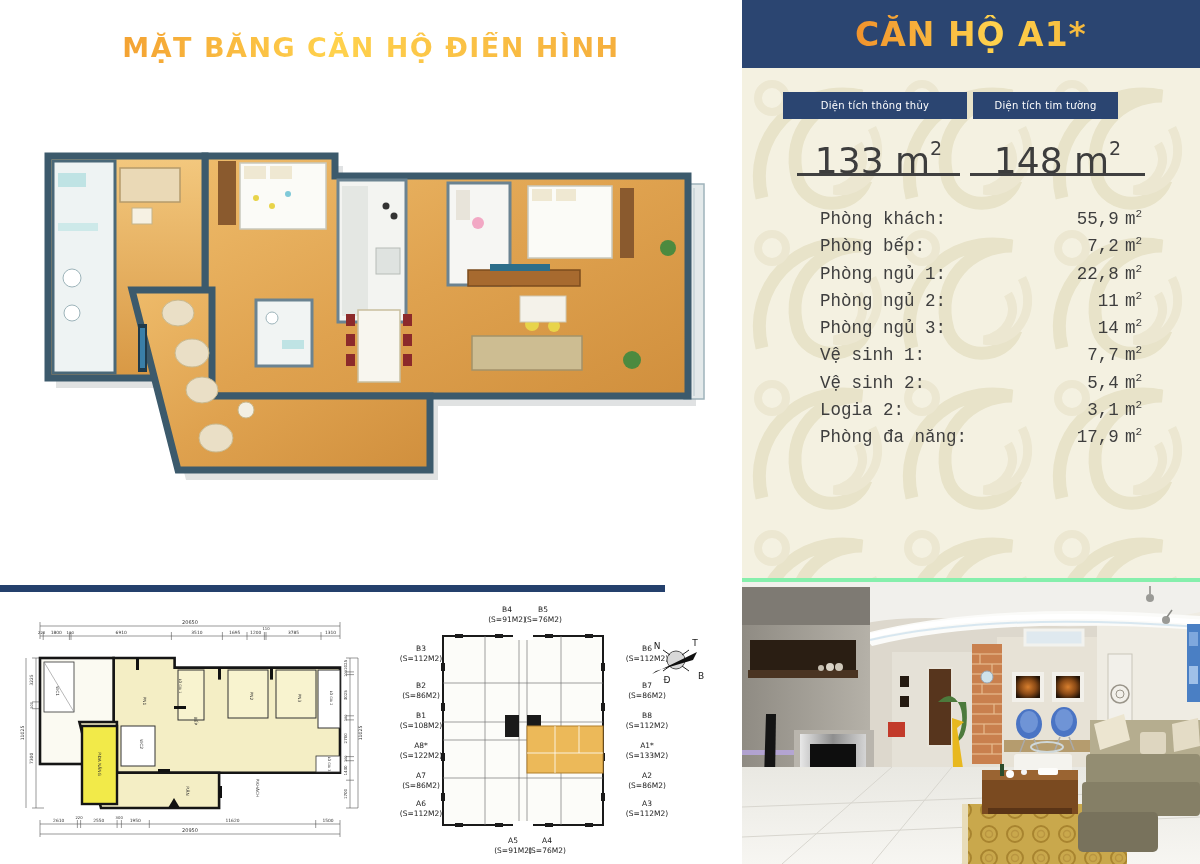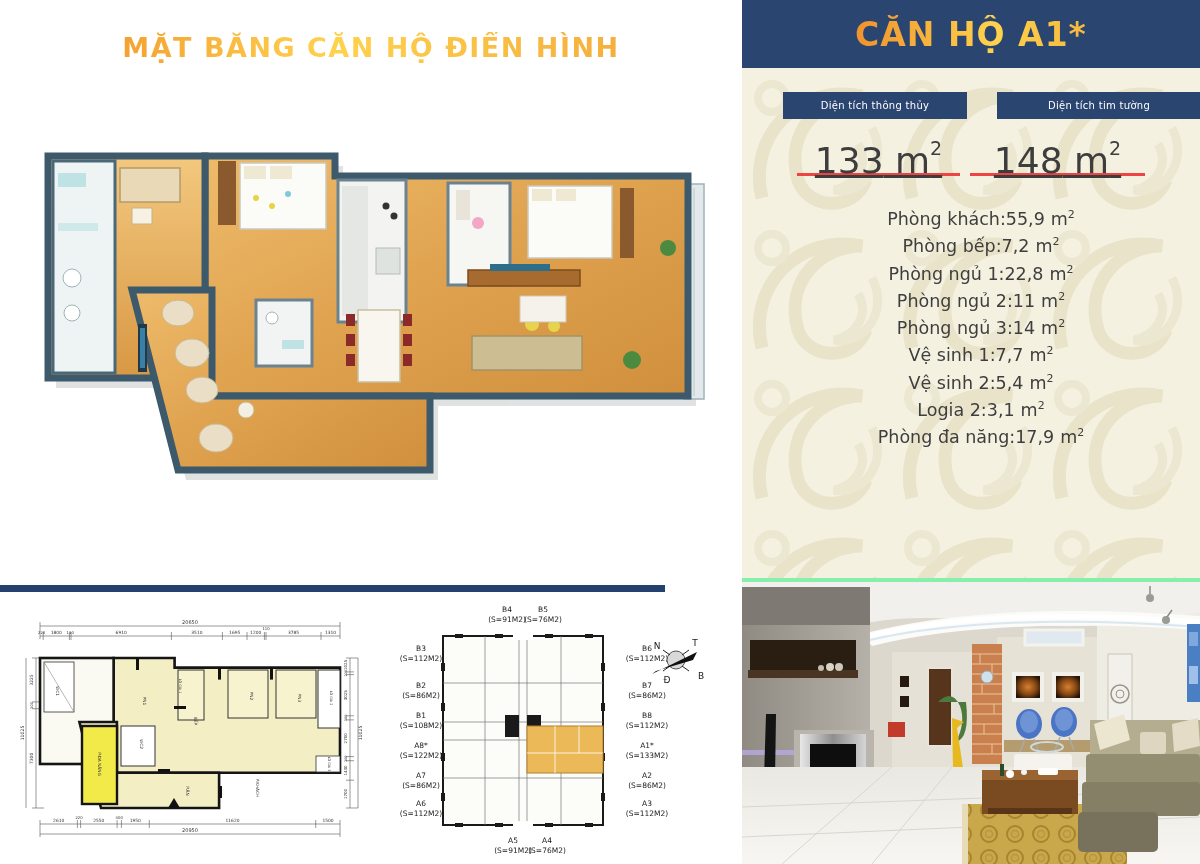--- a/index.html
+++ b/index.html
@@ -19,29 +19,29 @@
   
   .panel{left:742px;top:0;width:458px;height:864px;background:#86efac;}
   .panel-header{left:0;top:0;width:458px;height:68px;background:#2b4571;
     display:flex;align-items:center;justify-content:center;}
   .panel-header .txt{font-size:33px;font-weight:bold;letter-spacing:1px;
     background:linear-gradient(90deg,#f0922c,#ffd24d 60%,#f6b93c);
     -webkit-background-clip:text;background-clip:text;color:transparent;}
   .metric-btn{height:27px;background:#2b4571;color:#fff;font-size:10px;
     display:flex;align-items:center;justify-content:center;letter-spacing:.3px;}
   .btn1{left:41px;top:92px;width:184px;}
-  .btn2{left:231px;top:92px;width:204px;margin-left:24px;}
+  .btn2{left:231px;top:92px;width:145px;}
   .metric-value{top:126px;height:47px;color:#3d3d3d;font-size:36px;
-    text-align:center;border-bottom:3px solid #ef4444;line-height:44px;text-decoration:underline;}
+    text-align:center;border-bottom:3px solid #404040;line-height:44px;}
   .mv1{left:55px;width:163px;}
   .mv2{left:228px;width:175px;}
   .metric-value sup{font-size:19px;vertical-align:18px;}
   .room-list{left:78px;top:208px;width:322px;}
-  .room-row{display:flex;justify-content:center;height:27.3px;
-    font-size:17.5px;color:#3e3e3e;align-items:baseline;}
+  .room-row{display:flex;justify-content:space-between;height:27.3px;
+    font-size:17.5px;color:#3e3e3e;align-items:baseline;font-family:Liberation Mono, monospace;}
   .room-row .rv sup{font-size:11px;vertical-align:7px;}
   .room-row .u{margin-left:6px;}
 
   .photo{left:742px;top:582px;width:458px;height:282px;background:#ddd9d0;overflow:hidden;}
 </style>
 </head>
 <body>
 
 <div class="abs left-section">
 

